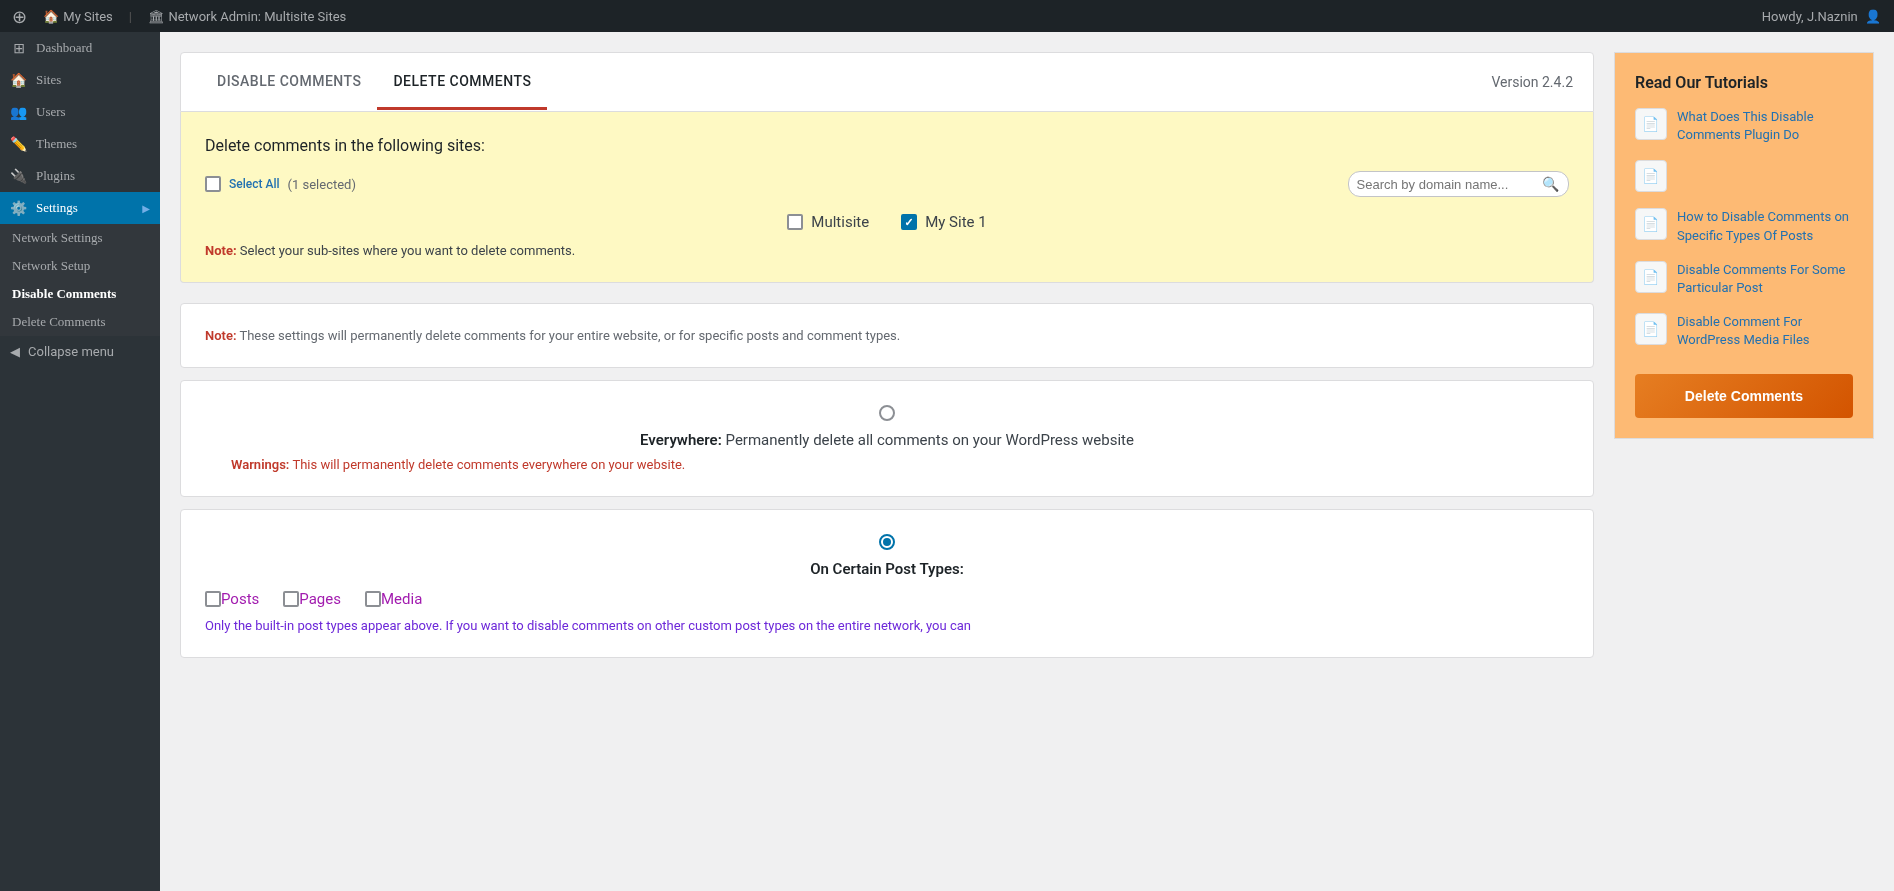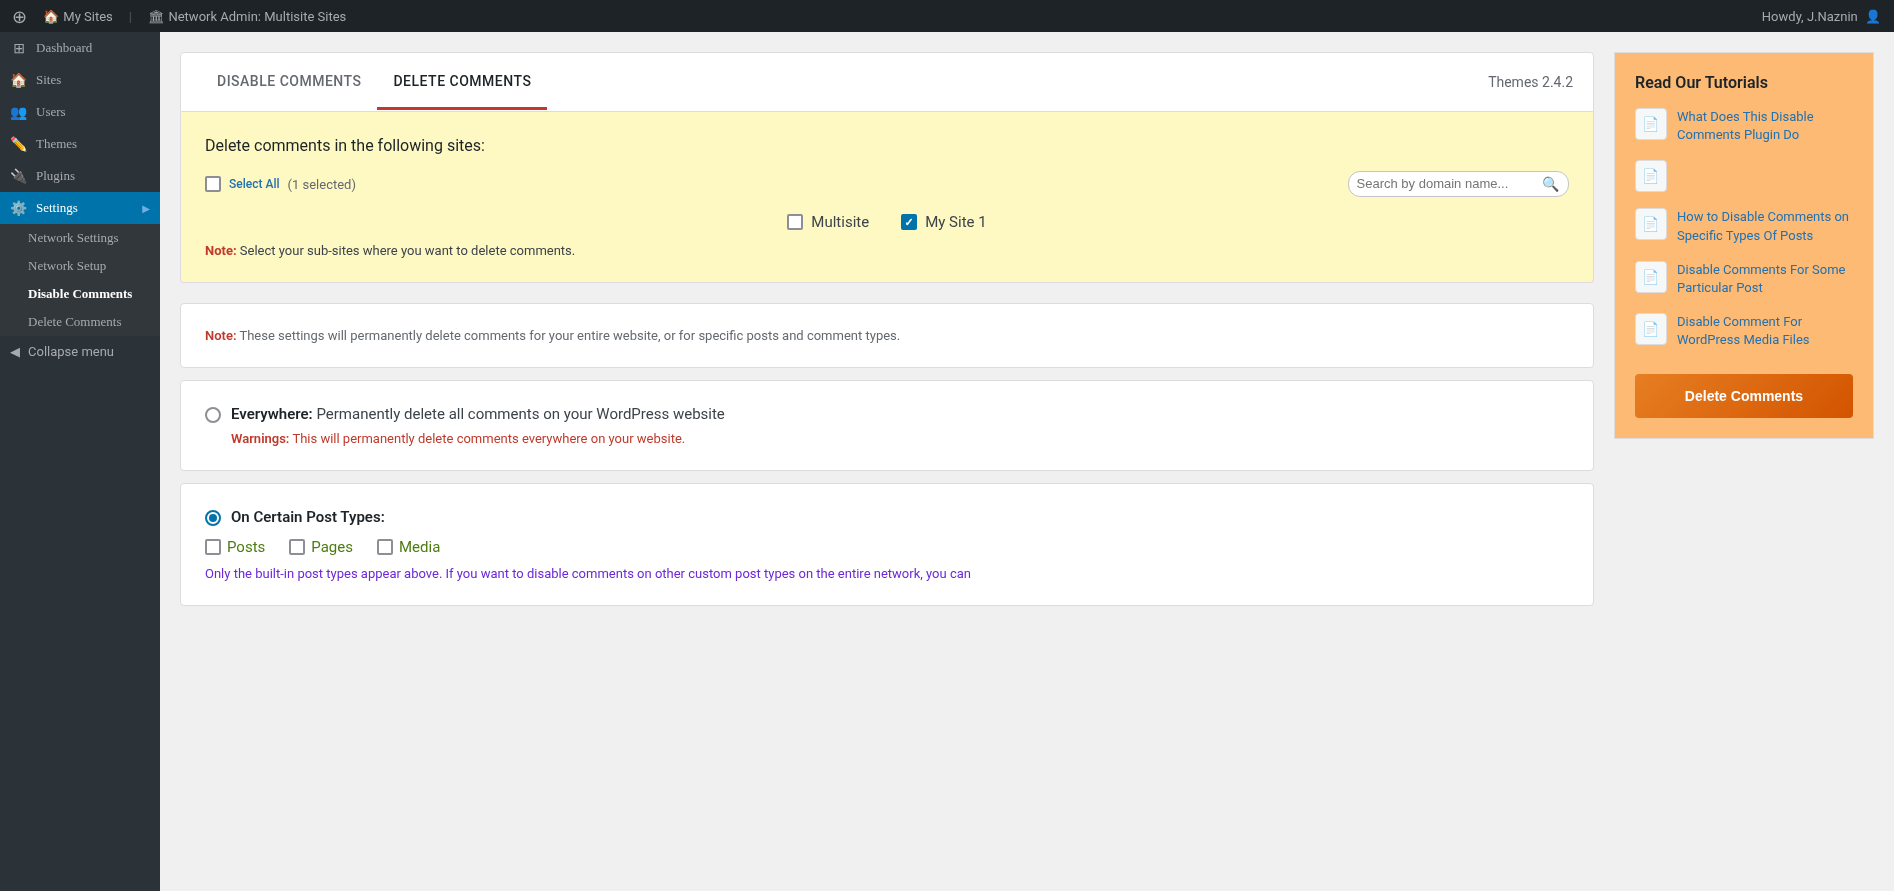--- a/index.html
+++ b/index.html
@@ -43,21 +43,21 @@
       cursor: pointer;
       color: #a7aaad;
       text-decoration: none;
     }
     .sidebar-item.active { background: #0073aa; color: #fff; }
     .sidebar-icon { width: 18px; text-align: center; font-size: 14px; flex-shrink: 0; }
     .sidebar-label { flex: 1; font-family: Liberation Serif, serif; }
     .sidebar-arrow { font-size: 10px; color: #72aee6; }
 
     .sidebar-submenu { background: #32373c; }
-    .sidebar-submenu .sidebar-item { padding: 6px 10px 6px 28px; font-size: 13px; color: #a7aaad; }
+    .sidebar-submenu .sidebar-item { padding: 6px 10px 6px 12px; font-size: 13px; color: #a7aaad; }
     .sidebar-submenu .sidebar-item.active-sub { color: #fff; font-weight: 600; }
 
     .sidebar-collapse { display: flex; align-items: center; gap: 8px; padding: 8px 10px; cursor: pointer; color: #a7aaad; font-size: 13px; }
 
     
     .main-content { flex: 1; overflow-y: auto; padding: 20px; display: flex; gap: 20px; }
 
     
     .content-area { flex: 1; }
 
@@ -98,21 +98,21 @@
       border: 1px solid #dcdcde;
       border-radius: 4px;
       padding: 24px;
       margin-bottom: 12px;
     }
 
     
     .sites-title { font-size: 16px; color: #1d2327; margin-bottom: 16px; }
     .sites-controls { display: flex; align-items: center; margin-bottom: 16px; }
     .select-all-row { display: flex; align-items: center; gap: 8px; }
-    .search-box { margin-left: auto; display: flex; align-items: flex-start; border: 1px solid #c3c4c7; border-radius: 12px; background: #fff; padding: 4px 8px; gap: 6px; }
+    .search-box { margin-left: auto; display: flex; align-items: center; border: 1px solid #c3c4c7; border-radius: 12px; background: #fff; padding: 4px 8px; gap: 6px; }
     .search-box input { border: none; outline: none; font-size: 13px; color: #1d2327; width: 180px; background: transparent; }
     .search-icon-span { color: #646970; font-size: 14px; }
 
     .sites-row { display: flex; align-items: center; gap: 32px; margin-bottom: 12px; justify-content: center; }
     .site-item { display: flex; align-items: center; gap: 8px; font-size: 15px; color: #3c434a; }
 
     .note-red { color: #c0392b; font-size: 13px; }
     .note-red span { color: #3c434a; }
 
     
@@ -124,30 +124,30 @@
     .rb { width: 16px; height: 16px; border: 2px solid #8c8f94; border-radius: 50%; display: inline-block; flex-shrink: 0; background: #fff; cursor: pointer; }
     .rb.checked { border-color: #0073aa; background: #fff; display: inline-flex; align-items: center; justify-content: center; }
     .rb.checked::after { content: ''; width: 8px; height: 8px; background: #0073aa; border-radius: 50%; }
 
     .select-all-label { font-size: 12px; color: #2271b1; font-weight: 500; cursor: pointer; }
     .select-all-count { color: #646970; font-size: 13px; }
 
     
     .warning-note { font-size: 13px; color: #646970; }
     .warning-note .red { color: #c0392b; font-weight: 600; }
-    .option-row { display: flex; align-items: flex-end; gap: 10px; margin-bottom: 8px; }
+    .option-row { display: flex; align-items: center; gap: 10px; margin-bottom: 8px; flex-direction: column; }
     .option-label { font-size: 15px; color: #1d2327; }
     .option-label strong { font-weight: 600; }
     .option-label span { color: #3c434a; }
     .warning-text { color: #c0392b; font-size: 13px; margin-left: 26px; }
     .warning-text .warn-label { font-weight: 600; margin-top: 22px; }
 
     
     .post-types-row { display: flex; align-items: center; gap: 24px; margin-top: 12px; }
-    .post-type-item { display: flex; align-items: center; gap: 6px; font-size: 15px; color: #4d7c0f; }
+    .post-type-item { display: flex; align-items: center; font-size: 15px; color: #a21caf; }
 
     .small-note { font-size: 13px; color: #6d28d9; margin-top: 10px; }
 
     
     .right-sidebar { width: 260px; flex-shrink: 0; }
     .tutorials-card { background: #fdba74; border: 1px solid #dcdcde; border-radius: 0; padding: 20px; }
     .tutorials-title { font-size: 16px; color: #1d2327; margin-bottom: 16px; font-weight: 600; }
     .tutorial-item { display: flex; align-items: flex-start; gap: 10px; margin-bottom: 16px; cursor: pointer; }
     .tutorial-icon { width: 32px; height: 32px; background: #f6f7f7; border: 1px solid #dcdcde; border-radius: 4px; display: flex; align-items: center; justify-content: center; color: #646970; font-size: 14px; flex-shrink: 0; }
     .tutorial-text { font-size: 13px; color: #2271b1; line-height: 1.4; }
@@ -235,21 +235,21 @@
   <div class="main-content">
     <div class="content-area">
 
       <div class="tab-bar">
         <div class="tab">
           <span>DISABLE COMMENTS</span>
         </div>
         <div class="tab active">
           <span>DELETE COMMENTS</span>
         </div>
-        <div class="tab-version">Themes 2.4.2</div>
+        <div class="tab-version">Version 2.4.2</div>
       </div>
 
       <div class="card">
         <div class="sites-title">Delete comments in the following sites:</div>
 
         <div class="sites-controls">
           <div class="select-all-row">
             <span class="cb"></span>
             <span class="select-all-label">Select All</span>
             <span class="select-all-count">(1 selected)</span>

